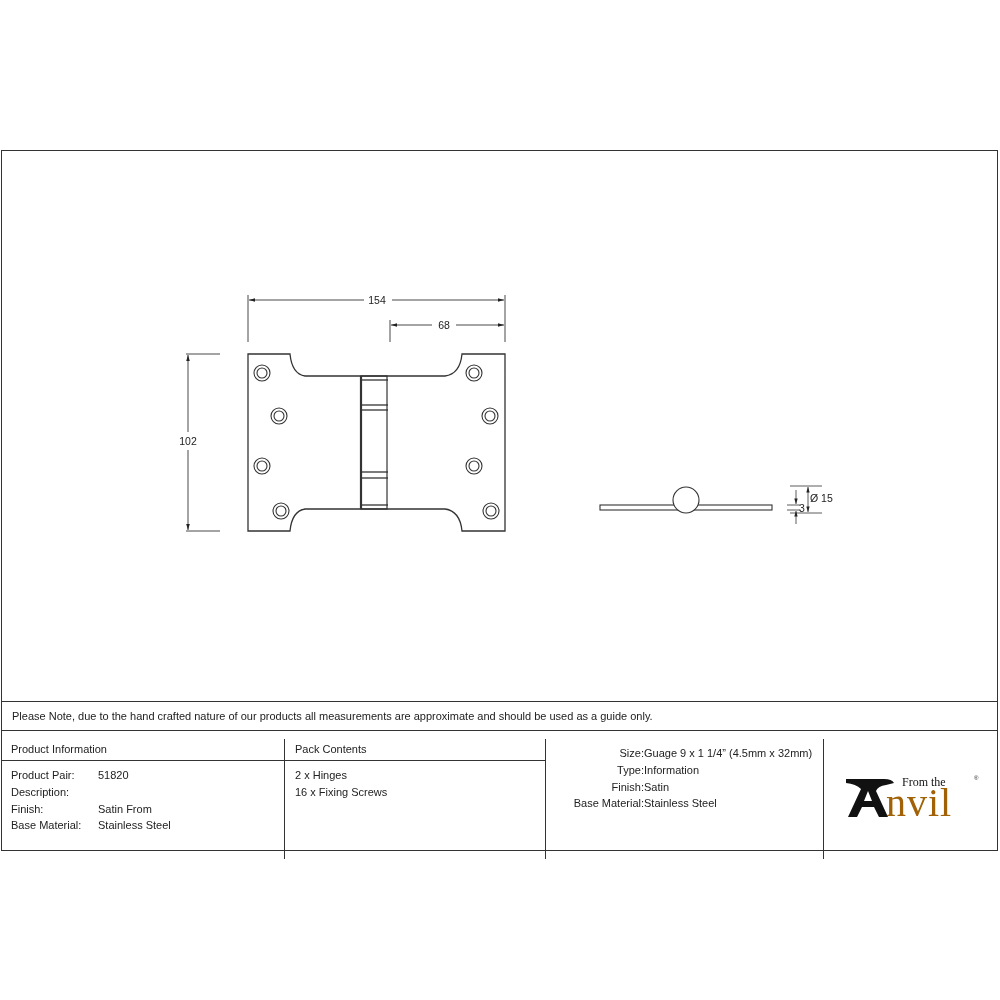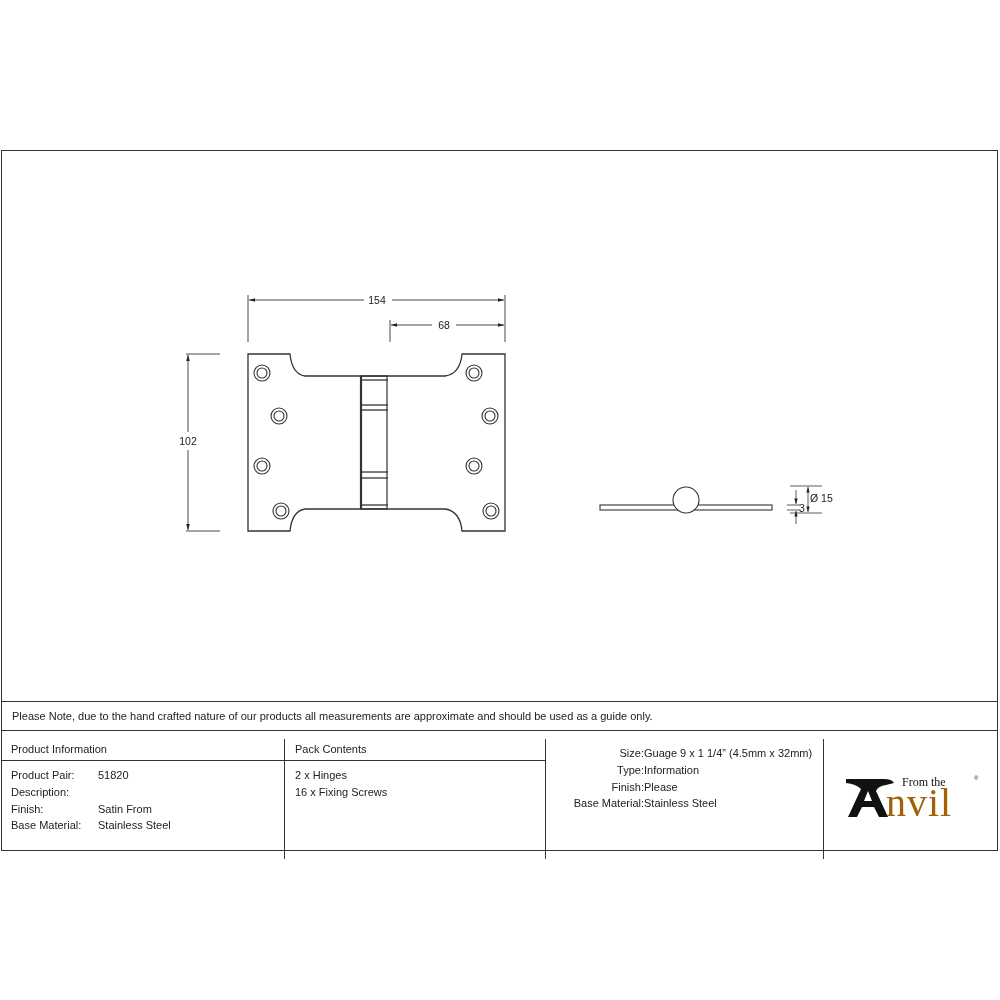--- a/index.html
+++ b/index.html
@@ -157,21 +157,21 @@
       <div class="row">
         <span class="k">Size:</span>
         <span class="v">Guage 9 x 1 1/4” (4.5mm x 32mm)</span>
       </div>
       <div class="row">
         <span class="k">Type:</span>
         <span class="v">Information</span>
       </div>
       <div class="row">
         <span class="k">Finish:</span>
-        <span class="v">Please</span>
+        <span class="v">Satin</span>
       </div>
       <div class="row">
         <span class="k">Base Material:</span>
         <span class="v">Stainless Steel</span>
       </div>
     </div>
   </div>
 
   <div class="col c4">
     <div class="logo">

